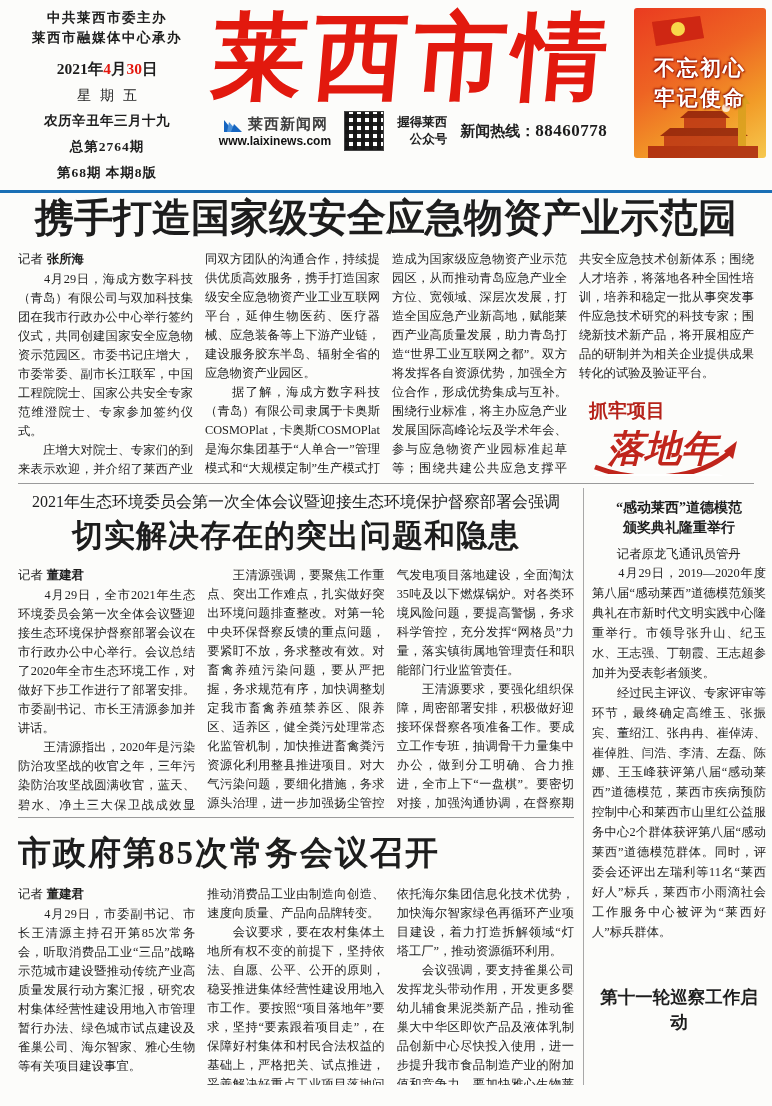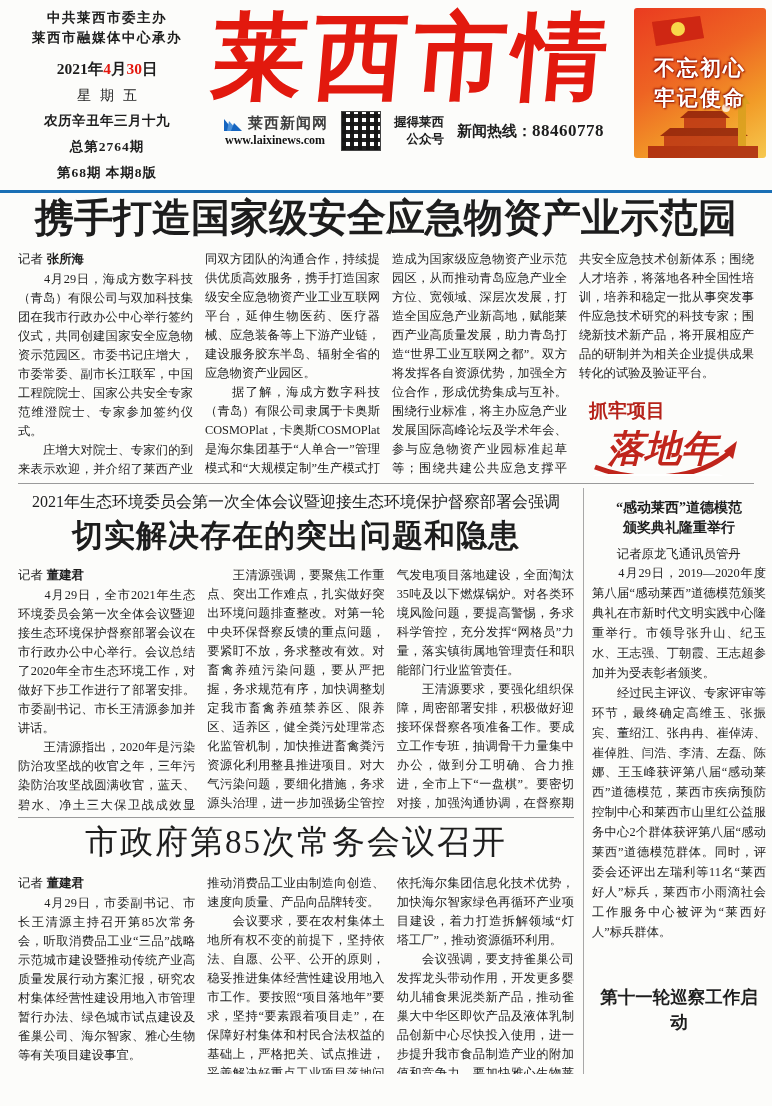--- a/index.html
+++ b/index.html
@@ -14,21 +14,21 @@
   .pub .wday{font-size:14px;font-weight:400;letter-spacing:9px;margin-top:7px;text-indent:9px;}
   .pub .lunar{font-size:13.5px;font-weight:700;margin-top:7px;letter-spacing:0.5px;}
   .pub .issue{font-size:13.5px;font-weight:700;margin-top:8px;letter-spacing:1px;}
   .mast{flex:1;text-align:center;padding-top:0;}
   .mast-title{font-size:94px;line-height:1.05;font-weight:900;color:#e2190e;
               letter-spacing:6px;transform:skewX(-5deg);white-space:nowrap;}
   .mast-sub{display:flex;align-items:center;justify-content:center;gap:13px;margin-top:4px;}
   .sitelogo{display:flex;flex-direction:column;align-items:center;}
   .sitelogo .row1{display:flex;align-items:flex-end;gap:4px;}
   .sitelogo .name{color:#404040;font-weight:900;font-size:15px;letter-spacing:1px;}
-  .sitelogo .url{font-weight:700;font-size:12px;color:#111;font-family:Liberation Serif, serif;}
+  .sitelogo .url{font-weight:700;font-size:12px;color:#111;font-family:Liberation Sans, sans-serif;}
   .qr{width:38px;height:38px;border:1px solid #444;flex:0 0 38px;
       background:
         repeating-linear-gradient(0deg,rgba(20,20,20,.95) 0 4px,rgba(255,255,255,0) 4px 8px),
         repeating-linear-gradient(90deg,#1a1a1a 0 4px,#ffffff 4px 8px);}
   .qrcap{font-size:12.5px;font-weight:900;line-height:1.35;text-align:right;}
   .hotline{font-size:15px;font-weight:900;white-space:nowrap;}
   .hotline .num{font-size:17px;letter-spacing:0.5px;}
   .slogan{flex:0 0 132px;width:132px;height:150px;margin-left:4px;border-radius:3px;position:relative;overflow:hidden;
           background:linear-gradient(150deg,#ea3b20 0%,#ee6423 40%,#f29c28 72%,#f6c84e 100%);
           display:flex;flex-direction:column;align-items:center;justify-content:center;}
@@ -51,21 +51,21 @@
   .lower{display:flex;padding:0 6px 0 18px;align-items:stretch;}
   .leftcol{width:556px;flex:0 0 556px;}
   .v-rule{width:1px;background:#a8a8a8;margin:4px 8px 0 9px;}
   .sidebar{flex:1;min-width:0;}
   .kicker2{text-align:center;font-size:16px;letter-spacing:0;margin:8px 0 0;}
   .headline2{text-align:center;font-size:31px;font-weight:900;margin:2px 0 9px;letter-spacing:1px;}
   .cols3{display:flex;gap:12px;}
   .a1cols{height:226px;}
   .a2cols{height:245px;}
   .a3cols{height:200px;}
-  .headline3{text-align:center;font-size:33px;font-weight:400;margin:2px 0 9px;letter-spacing:2px;}
+  .headline3{font-size:33px;font-weight:700;margin:13px 0 9px;letter-spacing:2px;}
   
   .sb-head{font-size:14px;font-weight:900;text-align:center;line-height:1.45;margin:14px 0 8px;}
   .sb-head.second{font-size:17.5px;margin-top:42px;}
   .sb-byline{font-size:12.4px;text-indent:2em;margin-bottom:1px;}
   .sb-body{font-size:12.3px;line-height:1.62;}
   
   .badge{margin:10px 0 0 2px;position:relative;width:168px;height:142px;}
 </style>
 </head>
 <body>

